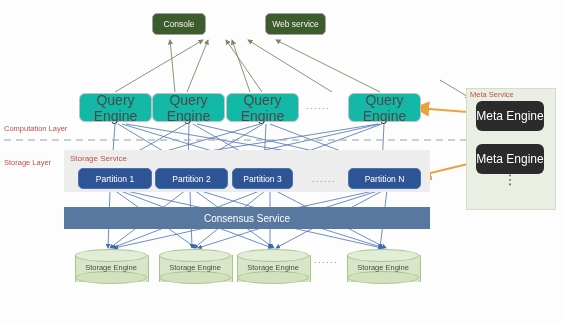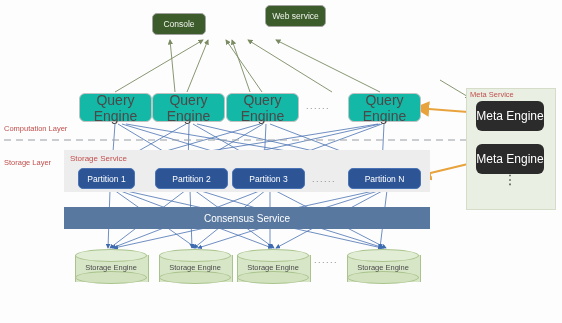--- a/index.html
+++ b/index.html
@@ -149,37 +149,37 @@
 
     <g stroke="#e8a33d" stroke-width="2.2" fill="none" marker-end="url(#ah-orange)">
       <line x1="468" y1="112" x2="416" y2="108"></line>
       <line x1="468" y1="164" x2="418" y2="176"></line>
     </g>
 
     <line x1="4" y1="140" x2="470" y2="140" stroke="#9aa0a6" stroke-width="1.1" stroke-dasharray="7,5"></line>
   </svg>
 
   <div class="node topbox" style="left:152px;top:13px;width:54px;">Console</div>
-  <div class="node topbox" style="left:265px;top:5px;width:61px;">Web service</div>
+  <div class="node topbox" style="left:265px;top:13px;width:61px;">Web service</div>
 
   <div class="node qe" style="left:79px;top:93px;width:73px;">Query Engine</div>
   <div class="node qe" style="left:152px;top:93px;width:73px;">Query Engine</div>
   <div class="node qe" style="left:226px;top:93px;width:73px;">Query Engine</div>
   <div class="hdots" style="left:306px;top:101px;">......</div>
   <div class="node qe" style="left:348px;top:93px;width:73px;">Query Engine</div>
 
   <div class="layerlabel" style="left:4px;top:124px;">Computation Layer</div>
   <div class="layerlabel" style="left:4px;top:158px;">Storage Layer</div>
 
   <div class="node ssband" style="left:64px;top:150px;width:366px;height:42px;"></div>
   <div class="ssband-label">Storage Service</div>
 
-  <div class="node part" style="left:78px;top:168px;width:57px;">Partition 1</div>
+  <div class="node part" style="left:78px;top:168px;width:74px;">Partition 1</div>
   <div class="node part" style="left:155px;top:168px;width:73px;text-align:center;">Partition 2</div>
-  <div class="node part" style="left:232px;top:168px;width:73px;">Partition 3</div>
+  <div class="node part" style="left:232px;top:168px;width:61px;">Partition 3</div>
   <div class="hdots" style="left:312px;top:174px;">......</div>
   <div class="node consensus" style="left:64px;top:207px;width:366px;">Consensus Service</div>
 
   <div class="node part" style="left:348px;top:168px;width:73px;">Partition N</div>
 
   <div class="cyl" style="left:75px;top:249px;">
     <div class="body"></div>
     <div class="bot"></div>
     <div class="top"></div>
     <div class="lbl">Storage Engine</div>

